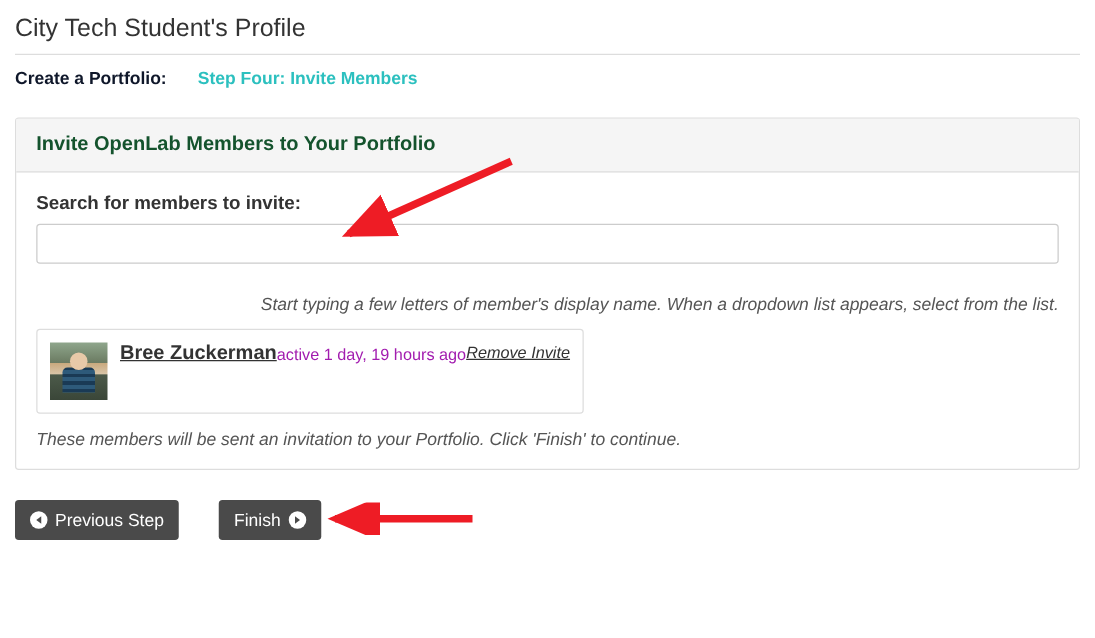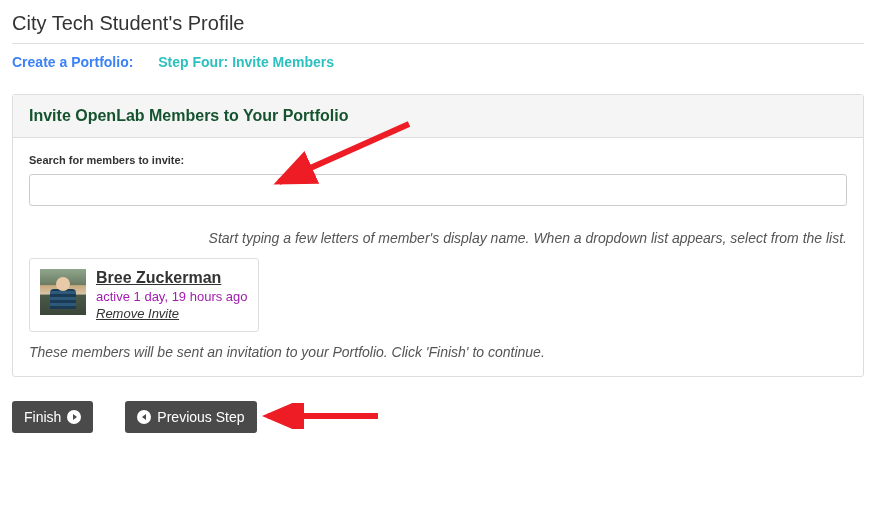--- a/index.html
+++ b/index.html
@@ -19,41 +19,41 @@
   .hr {
     border: none;
     border-top: 1px solid #ddd;
     margin-bottom: 10px;
   }
   .breadcrumb {
     font-size: 14px;
     margin-bottom: 24px;
     font-weight: bold;
   }
-  .breadcrumb .label { color: #3b82f6; }
+  .breadcrumb .label { color: #0f172a; }
   .breadcrumb .step { color: #2cc0bf; margin-left: 21px; text-align: right; }
   .panel {
     border: 1px solid #ddd;
     border-radius: 3px;
     margin-bottom: 24px;
   }
   .panel-header {
     background: #f5f5f5;
     border-bottom: 1px solid #ddd;
     padding: 12px 16px;
     font-weight: bold;
     font-size: 16px;
     color: #14532d;
   }
   .panel-body {
     padding: 16px;
   }
   .field-label {
     font-weight: bold;
-    font-size: 11px;
+    font-size: 15px;
     margin-bottom: 8px;
     display: block;
   }
   .search-row {
     position: relative;
     margin-bottom: 12px;
   }
   .search-input {
     width: 100%;
     padding: 6px 10px;
@@ -95,21 +95,21 @@
   }
   .avatar::before{
     content:"";
     position:absolute;
     left:50%; top:20px;
     transform:translateX(-50%);
     width:26px;height:20px;
     background: repeating-linear-gradient(0deg,#1a3a55 0 3px,#2e5a7a 3px 6px);
     border-radius:4px 4px 0 0;
   }
-  .member-info { display: flex; flex-direction: column; }
+  .member-info { display: flex; flex-direction: row; }
   .member-name {
     font-weight: bold;
     font-size: 16px;
     text-decoration: underline;
     color: #333;
   }
   .member-active {
     font-size: 13px;
     color: #a21caf;
     margin: 2px 0;
@@ -213,31 +213,31 @@
         <a class="remove-link" href="#">Remove Invite</a>
       </div>
     </div>
 
     <div class="note">These members will be sent an invitation to your Portfolio. Click 'Finish' to continue.</div>
   </div>
 </div>
 
 <div class="buttons-row">
   <button class="btn">
+    <span class="icon-circle">
+        <span class="chevron-left"></span>
+      </span>
+    <span>Previous Step</span>
+  </button>
+
+  <button class="btn">
     <span>Finish</span>
     <span class="icon-circle">
         <span class="chevron-right"></span>
       </span>
-  </button>
-
-  <button class="btn">
-    <span class="icon-circle">
-        <span class="chevron-left"></span>
-      </span>
-    <span>Previous Step</span>
   </button>
 
   <svg class="arrow" style="left:248px; top:2px;" width="120" height="26" viewBox="0 0 120 26">
     <defs>
       <marker id="ah2" markerWidth="8" markerHeight="8" refX="6" refY="3" orient="auto">
         <path d="M0,0 L7,3 L0,6 Z" fill="#ee1c25"></path>
       </marker>
     </defs>
     <line x1="118" y1="13" x2="8" y2="13" stroke="#ee1c25" stroke-width="6" marker-end="url(#ah2)"></line>
   </svg>

